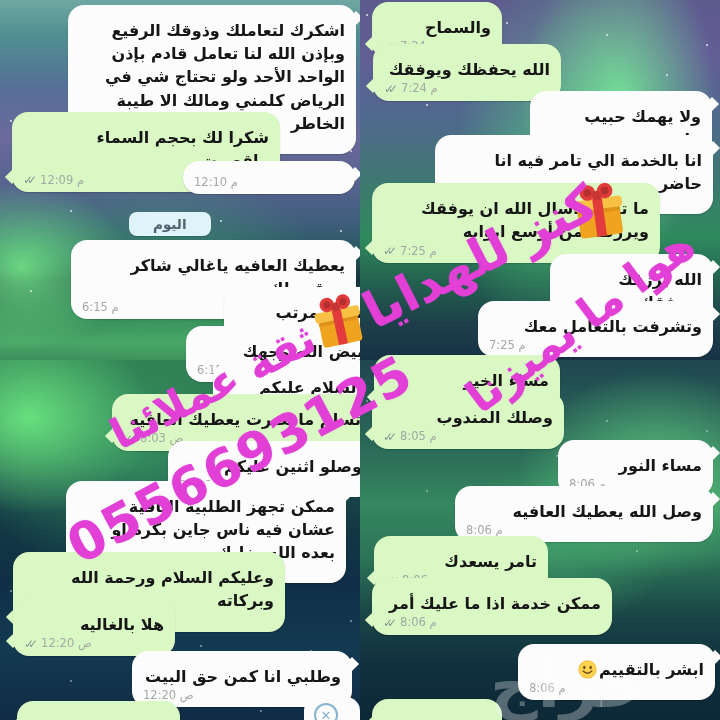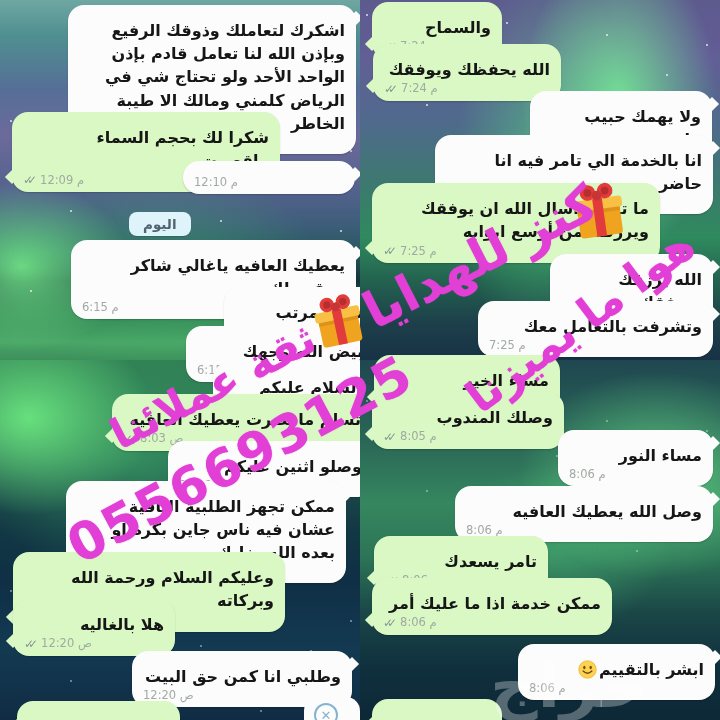--- a/index.html
+++ b/index.html
@@ -31,21 +31,21 @@
   .b{position:absolute;display:flex;flex-direction:column;direction:rtl;
      padding:14px 11px 4px;border-radius:16px;box-shadow:0 1px 1.5px rgba(0,0,0,.18);z-index:2;}
   .in{background:#fcfcfc;} .out{background:#d9f8c4;}
   .in::before{content:"";position:absolute;right:-5px;top:8px;width:10px;height:10px;background:#fcfcfc;transform:rotate(45deg);}
   .out::before{content:"";position:absolute;left:-5px;bottom:10px;width:10px;height:10px;background:#d9f8c4;transform:rotate(45deg);}
   .txt{font-size:16px;font-weight:bold;color:#161616;text-align:right;line-height:1.45;}
   .meta{display:flex;direction:ltr;align-self:flex-end;align-items:center;gap:3px;
         font-size:11.5px;color:#a2a9a2;margin-top:1px;line-height:1.2;}
   .ticks{color:#86978f;font-size:12px;letter-spacing:-6px;padding-right:6px;}
   .pill{position:absolute;background:#dff3fa;color:#4f6470;font-size:13.5px;font-weight:bold;
-        padding:4px 14px;border-radius:8px;z-index:2;box-shadow:0 1px 1px rgba(0,0,0,.15);}
+        padding:4px 24px;border-radius:8px;z-index:2;box-shadow:0 1px 1px rgba(0,0,0,.15);}
   .wm{position:absolute;z-index:6;color:#e13fd6;font-weight:bold;white-space:nowrap;
       direction:rtl;text-align:center;pointer-events:none;text-shadow:0 0 1px #e13fd6;}
   .gift{position:absolute;z-index:5;pointer-events:none;}
   .ghost{position:absolute;z-index:3;color:rgba(255,255,255,.3);font-weight:bold;font-size:66px;
          letter-spacing:8px;transform:scaleY(.92);pointer-events:none;direction:rtl;}
   .smiley{display:inline-block;width:19px;height:19px;vertical-align:-4px;margin-right:2px;}
   .circle-x{display:inline-flex;width:24px;height:24px;border:2px solid #84b4cf;border-radius:50%;
             color:#84b4cf;align-items:center;justify-content:center;font-size:13px;font-weight:bold;}
   .sliver{position:absolute;background:#fcfcfc;z-index:2;padding:6px 10px;border-radius:14px;}
 </style>
@@ -212,21 +212,21 @@
           <span>7:45 م</span>
         </div>
     </div>
     <div class="b out" style="left:12px;top:392px;width:192px">
       <div class="txt">وصلك المندوب</div>
       <div class="meta">
           <span class="ticks">✓✓</span>
           <span>8:05 م</span>
         </div>
     </div>
-    <div class="b in" style="left:198px;top:430px;width:155px">
+    <div class="b in" style="left:198px;top:440px;width:155px">
       <div class="txt">مساء النور</div>
       <div class="meta">
           <span>8:06 م</span>
         </div>
     </div>
     <div class="b in" style="left:95px;top:486px;width:258px">
       <div class="txt">وصل الله يعطيك العافيه</div>
       <div class="meta">
           <span>8:06 م</span>
         </div>

